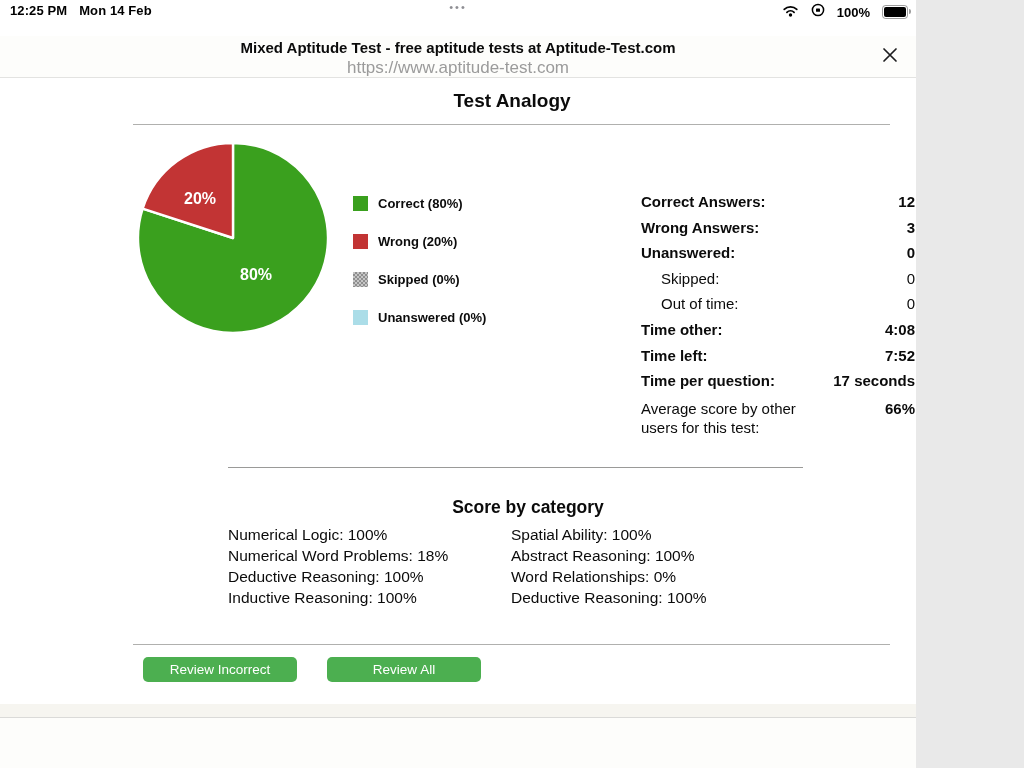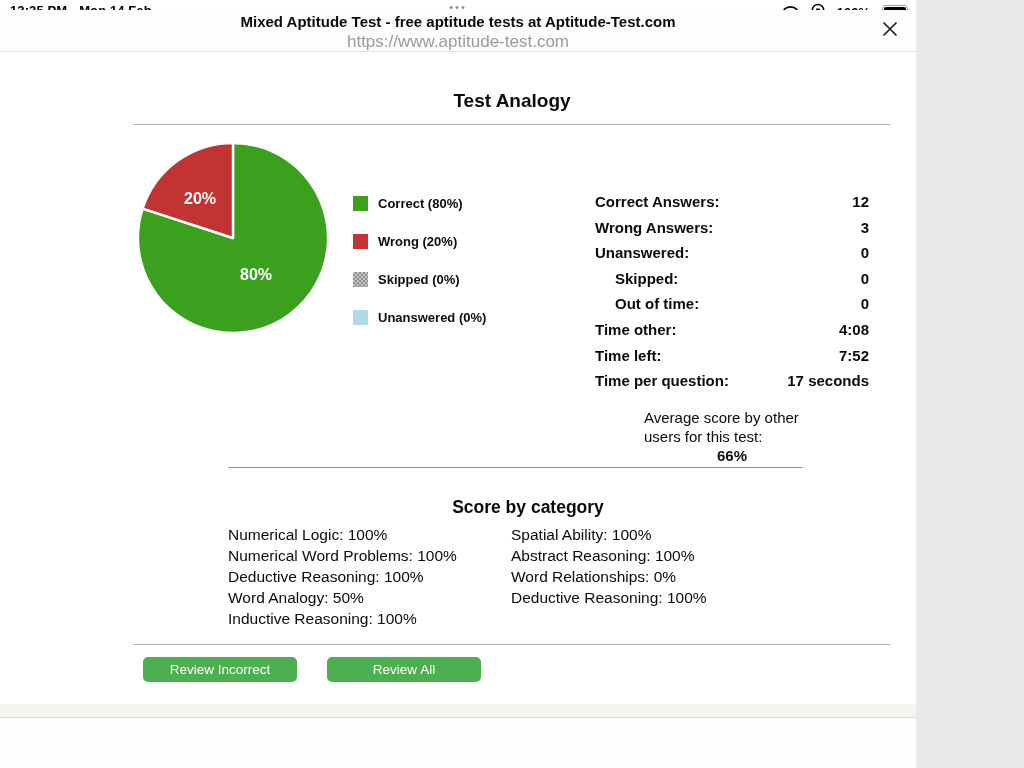--- a/index.html
+++ b/index.html
@@ -12,21 +12,21 @@
   .status-left{position:absolute;left:10px;top:3px;font-size:13px;font-weight:600;color:#000;letter-spacing:.1px;}
   .status-left .date{margin-left:12px;}
   .handle{position:absolute;left:0;right:0;top:1px;text-align:center;color:#8e8e93;font-size:11px;letter-spacing:2px;}
   .status-right{position:absolute;right:8px;top:3px;display:flex;align-items:center;gap:12px;}
   .status-right .pct{font-size:13px;font-weight:600;color:#000;}
   .battery{position:relative;width:24px;height:12px;border:1px solid rgba(0,0,0,.38);border-radius:3.5px;}
   .battery .fill{position:absolute;left:1px;top:1px;bottom:1px;right:1px;background:#000;border-radius:2px;}
   .battery .tip{position:absolute;right:-4px;top:3px;width:2.5px;height:5px;background:rgba(0,0,0,.38);border-radius:0 2px 2px 0;}
 
   
-  .title-bar{position:absolute;top:10px;left:0;right:0;height:41px;background:#fdfdfb;border-bottom:1px solid #e3e3e1;}
+  .title-bar{position:absolute;top:36px;left:0;right:0;height:41px;background:#fdfdfb;border-bottom:1px solid #e3e3e1;}
   .pt{margin-top:3px;text-align:center;font-size:15px;font-weight:700;color:#0b0b0b;}
   .pu{margin-top:2px;text-align:center;font-size:17px;color:#9b9b9b;}
   .close{position:absolute;right:15px;top:9px;width:22px;height:22px;background:none;border:none;padding:0;cursor:pointer;}
 
   
   .page-heading{position:absolute;top:90px;left:0;width:1024px;text-align:center;
                 font-size:19px;font-weight:700;color:#0b0b0b;margin:0;}
   .hr{position:absolute;height:1px;background:#b0b0ae;}
   .hr-top{top:124px;left:133px;width:757px;}
   .hr-mid{top:467px;left:228px;width:575px;background:#9a9a98;}
@@ -39,25 +39,25 @@
   .sw{width:15px;height:15px;margin-right:10px;flex:0 0 auto;}
   .sw-green{background:#3aa01e;}
   .sw-red{background:#c23434;}
   .sw-gray{background:#c2c2c2;background-image:repeating-conic-gradient(#8f8f8f 0 25%, #c6c6c6 0 50%);background-size:4px 4px;}
   .sw-blue{background:#abdde8;}
   .legend-item span.lb{font-size:13px;font-weight:700;color:#0b0b0b;white-space:nowrap;}
 
   
   .score-heading{position:absolute;left:617px;top:159px;width:274px;text-align:center;
                  font-size:17.5px;font-weight:700;color:#0b0b0b;text-decoration:underline;}
-  .score-panel{position:absolute;left:595px;top:193px;width:274px;}
+  .score-panel{position:absolute;left:641px;top:193px;width:274px;}
   .score-row{display:flex;justify-content:space-between;align-items:baseline;height:25.6px;font-size:15px;color:#0b0b0b;}
   .score-row.b{font-weight:700;}
-  .score-row.indent{padding-left:20px;font-weight:700;gap:24px;}
-  .score-row.last{height:auto;align-items:center;margin-top:10px;flex-direction:column;}
+  .score-row.indent{padding-left:20px;font-weight:400;gap:24px;}
+  .score-row.last{height:auto;align-items:flex-start;margin-top:1px;}
   .score-row.last .lbl{width:176px;line-height:19px;font-weight:400;}
   .score-row.last .val{font-weight:700;line-height:19px;}
 
   
   .cat-heading{position:absolute;top:481px;left:0;width:1024px;text-align:center;
                font-size:17.5px;font-weight:700;color:#0b0b0b;margin:16px;}
   .cat-col{position:absolute;top:524px;list-style:none;margin:0;padding:0;font-size:15.5px;color:#0b0b0b;line-height:21px;}
   .cat-left{left:228px;}
   .cat-right{left:511px;}
 
@@ -181,23 +181,22 @@
       <span class="lbl">Average score by other users for this test:</span>
       <span class="val">66%</span>
     </div>
   </div>
 
   <div class="hr hr-mid"></div>
 
   <h2 class="cat-heading">Score by category</h2>
   <ul class="cat-col cat-left">
     <li>Numerical Logic: 100%</li>
-    <li>Numerical Word Problems: 100%</li>
+    <li>Numerical Word Problems: 18%</li>
     <li>Deductive Reasoning: 100%</li>
-    <li>Word Analogy: 50%</li>
     <li>Inductive Reasoning: 100%</li>
   </ul>
   <ul class="cat-col cat-right">
     <li>Spatial Ability: 100%</li>
     <li>Abstract Reasoning: 100%</li>
     <li>Word Relationships: 0%</li>
     <li>Deductive Reasoning: 100%</li>
   </ul>
 
   <div class="hr hr-bottom"></div>

